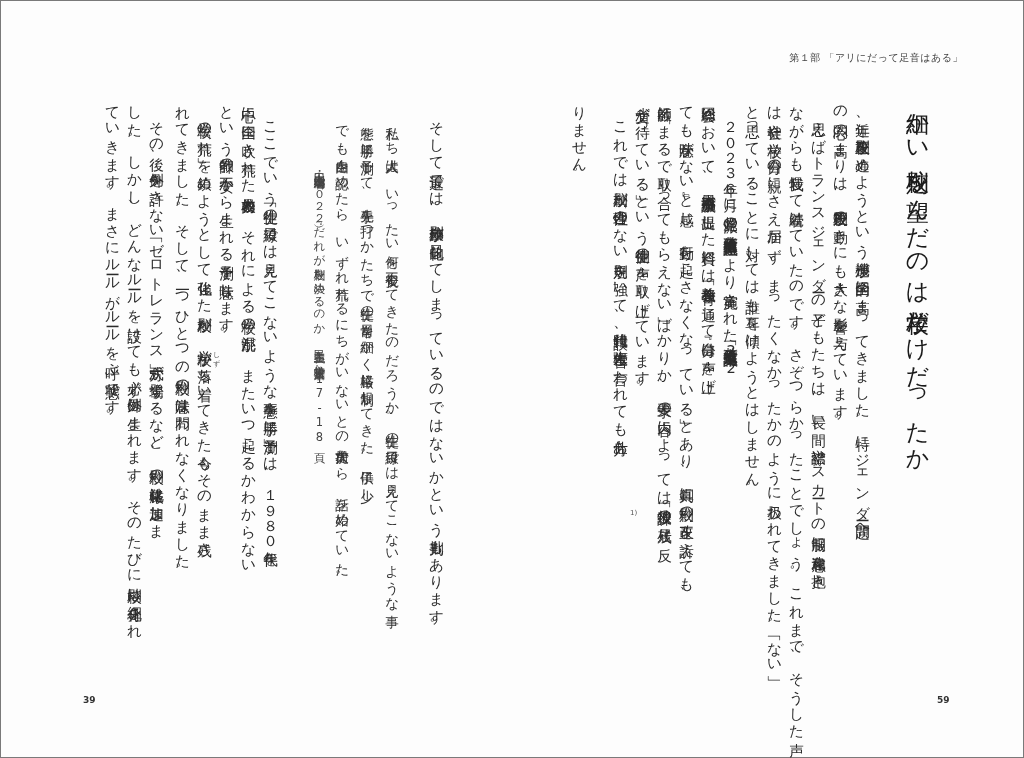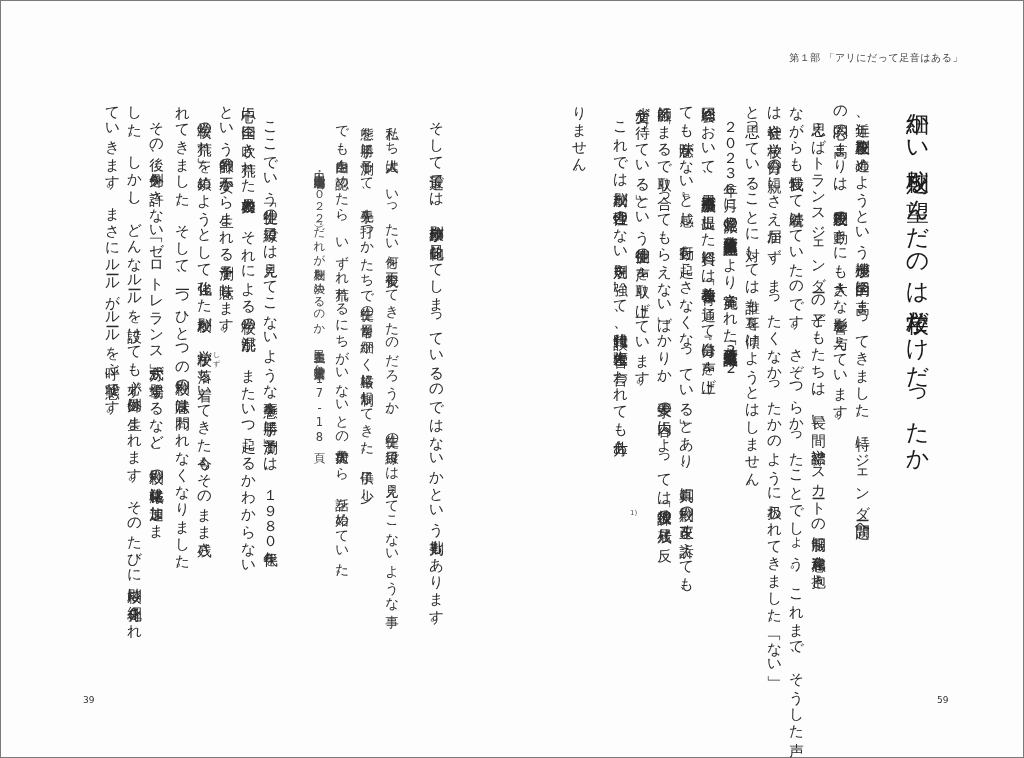--- a/index.html
+++ b/index.html
@@ -19,21 +19,21 @@
   .page-left { left: 0; width: 511px; }
   .page-right { left: 511px; width: 511px; }
 
   .running-head {
     position: absolute; top: 50px; right: 60px;
     font-size: 10px; color: #444; letter-spacing: 0.5px;
     white-space: nowrap;
   }
   .folio {
     position: absolute; top: 694px;
-    font-size: 9px; font-weight: normal; color: #333;
+    font-size: 9px; font-weight: bold; color: #333;
   }
   .folio-left { left: 82px; }
   .folio-right { left: 425px; }
 
   .vtext {
     position: absolute;
     writing-mode: vertical-rl;
     -webkit-writing-mode: vertical-rl;
     text-orientation: upright;
     white-space: nowrap;

